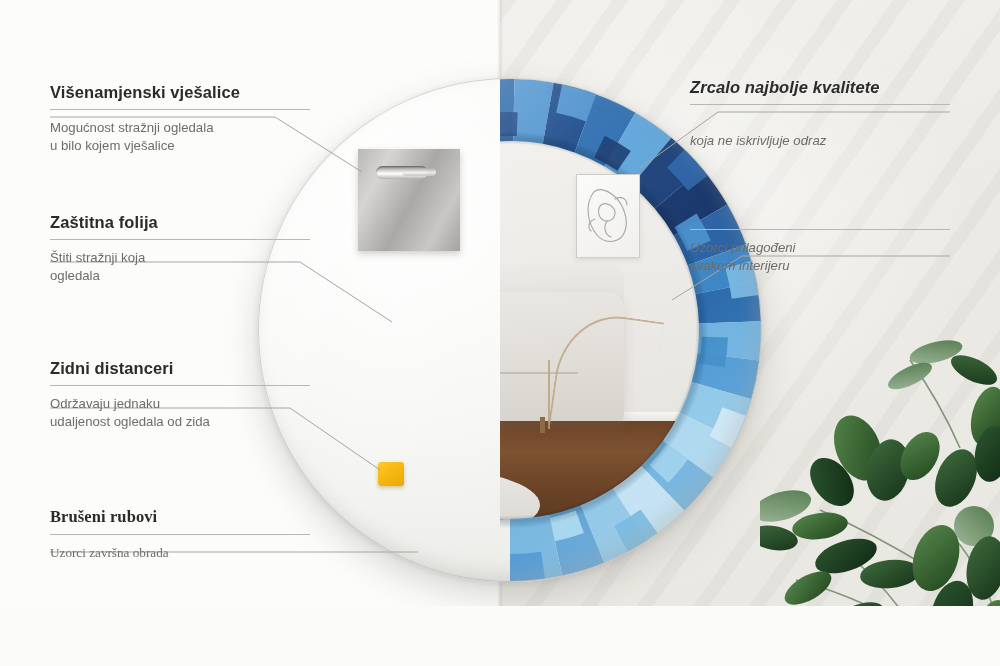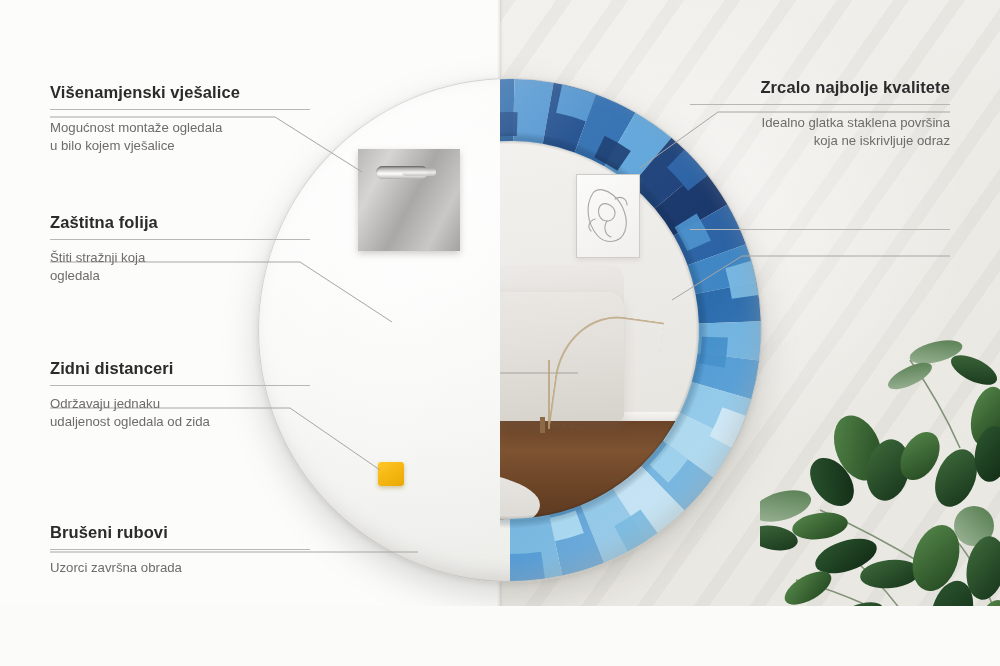--- a/index.html
+++ b/index.html
@@ -88,21 +88,21 @@
   .lines{position:absolute;inset:0;width:1000px;height:666px;pointer-events:none;}
 
   
   .block{position:absolute;}
   .block h3{margin:0 0 0 0;font-size:16.5px;font-weight:bold;color:#2b2b2b;letter-spacing:0.1px;
     line-height:20px;}
   .rule{height:1px;background:#b9b7b2;margin:7px 0 9px 0;}
   .block p{margin:0;font-size:13.2px;line-height:17.5px;color:#6e6c68;font-weight:normal;}
   .left-block{left:50px;width:260px;text-align:left;}
   .left-block .rule{width:100%;}
-  .right-block{width:260px;text-align:right;}
+  .right-block{width:260px;font-style:italic;}
   .right-block .rule{width:100%;}
 
   .hanger{position:absolute;left:358px;top:149px;width:102px;height:102px;
     background:linear-gradient(118deg,#b9b8b6 0%,#d6d5d3 22%,#a9a8a6 52%,#c9c8c6 78%,#a3a2a0 100%);
     box-shadow:0 3px 7px rgba(120,118,112,0.35);}
   .hanger-slot{position:absolute;left:18px;top:17px;width:52px;height:13px;border-radius:7px;
     background:linear-gradient(180deg,#8e8d8b,#e8e7e5 45%,#fdfdfc 60%,#b5b4b2);
     box-shadow:inset 0 1px 2px rgba(60,58,56,0.55);}
   .hanger-slot2{position:absolute;left:44px;top:19px;width:34px;height:8px;border-radius:5px;
     background:linear-gradient(180deg,#a9a8a6,#f2f1ef 55%,#c3c2c0);opacity:0.9;}
@@ -341,21 +341,21 @@
       <path d="M50 552 H 418"></path>
       <path d="M950 112 H 718 L 640 168"></path>
       <path d="M950 256 H 742 L 672 300"></path>
     </g>
   </svg>
 
   <div class="block left-block" style="top:82px;">
     <h3>Višenamjenski vješalice</h3>
     <div class="rule"></div>
     <p>
-      <span>Mogućnost montaže ogledala</span><br>
+      <span>Mogućnost stražnji ogledala</span><br>
       <span>u bilo kojem vješalice</span>
     </p>
   </div>
 
   <div class="block left-block" style="top:212px;">
     <h3>Zaštitna folija</h3>
     <div class="rule"></div>
     <p>
       <span>Štiti stražnji koja</span><br>
       <span>ogledala</span>
@@ -364,32 +364,36 @@
 
   <div class="block left-block" style="top:358px;">
     <h3>Zidni distanceri</h3>
     <div class="rule"></div>
     <p>
       <span>Održavaju jednaku</span><br>
       <span>udaljenost ogledala od zida</span>
     </p>
   </div>
 
-  <div class="block left-block" style="top:522px;">
+  <div class="block left-block" style="top:507px;font-family:Liberation Serif, serif;">
     <h3>Brušeni rubovi</h3>
     <div class="rule"></div>
     <p>Uzorci završna obrada</p>
   </div>
 
   <div class="block right-block" style="left:690px;top:77px;">
     <h3>Zrcalo najbolje kvalitete</h3>
     <div class="rule"></div>
     <p>
-      <span>Idealno glatka staklena površina</span><br>
+      <br>
       <span>koja ne iskrivljuje odraz</span>
     </p>
   </div>
 
   <div class="block right-block" style="left:690px;top:222px;">
     <div class="rule"></div>
+    <p>
+      <span>Uzorci prilagođeni</span><br>
+      <span>svakom interijeru</span>
+    </p>
   </div>
 
 </div>
 
 </body></html>

